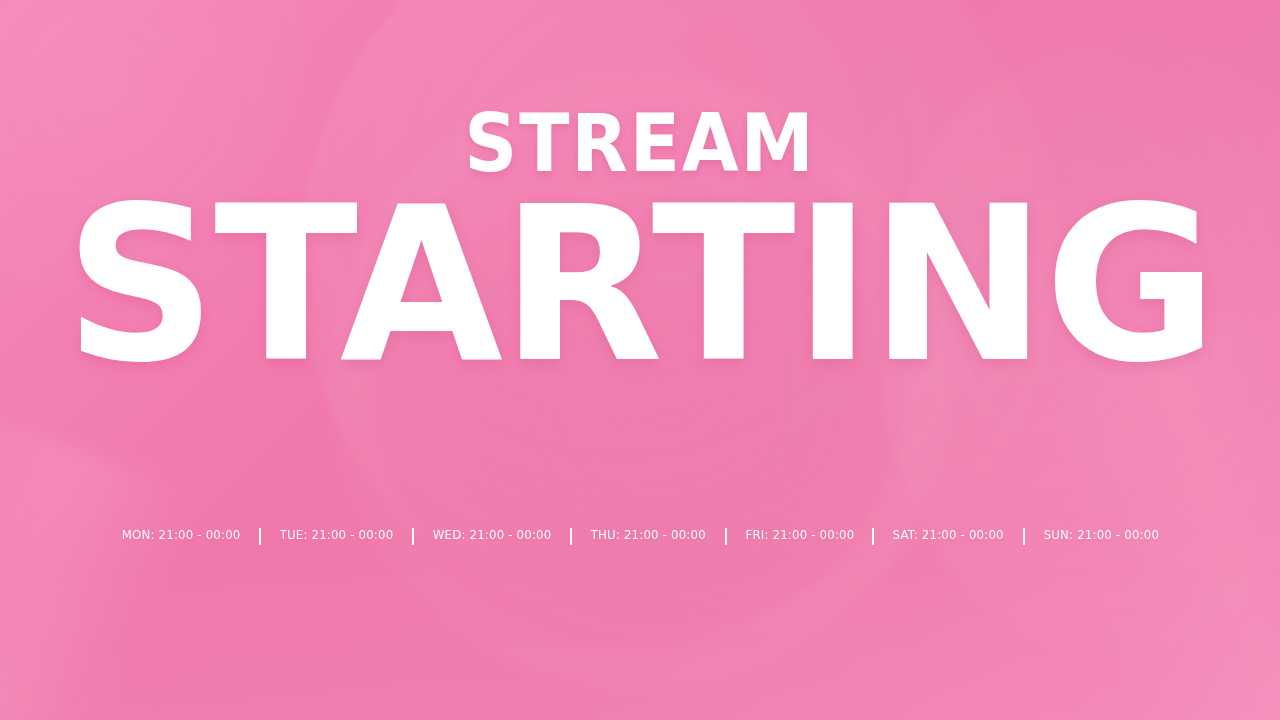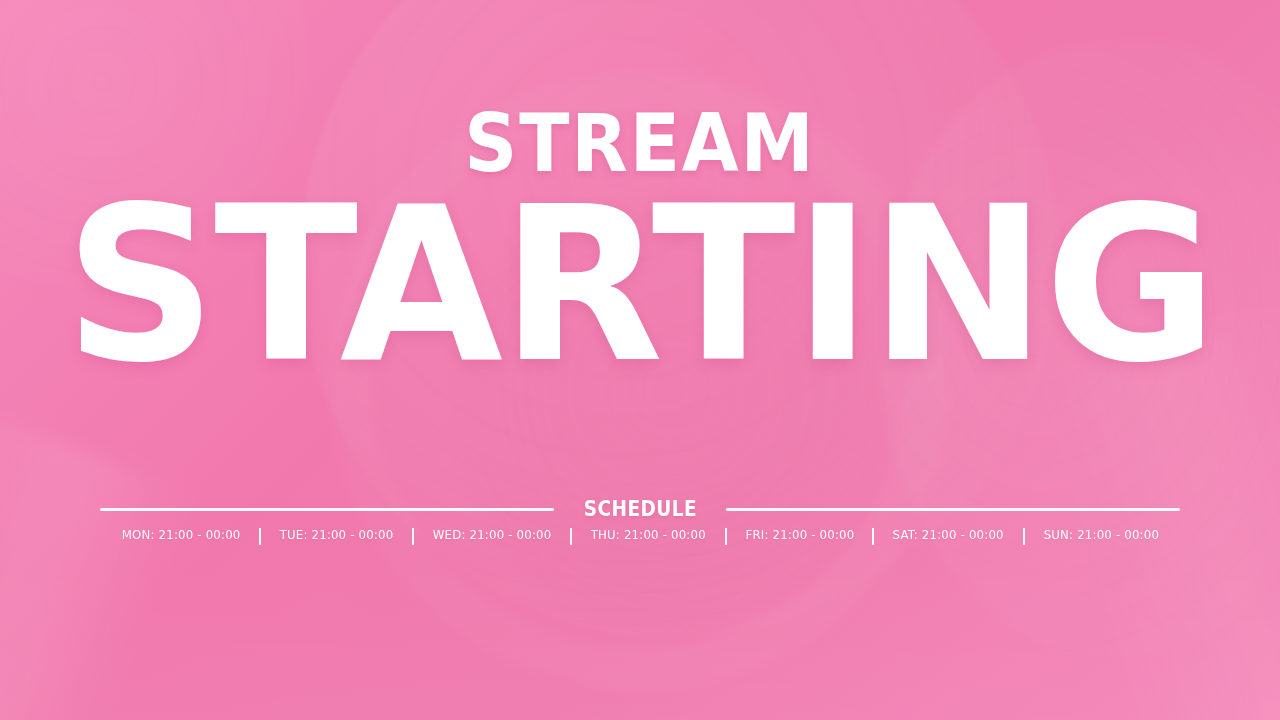--- a/index.html
+++ b/index.html
@@ -227,25 +227,20 @@
   <div class="blob" id="blob-right"></div>
   <div id="band-bottomleft"></div>
   <div id="band-bottomright"></div>
   <div id="sheen-bottom"></div>
 
   <div id="headline">
     <div id="title-stream">STREAM</div>
     <div id="title-starting">STARTING</div>
   </div>
 
-  <div id="schedule-header">
-    <div class="rule"></div>
-    <div id="schedule-label">SCHEDULE</div>
-    <div class="rule"></div>
-  </div>
 
   <div id="schedule-days">
       <div class="day-item">MON: 21:00 - 00:00</div>
       <div class="day-sep"></div>
       <div class="day-item">TUE: 21:00 - 00:00</div>
       <div class="day-sep"></div>
       <div class="day-item">WED: 21:00 - 00:00</div>
       <div class="day-sep"></div>
       <div class="day-item">THU: 21:00 - 00:00</div>
       <div class="day-sep"></div>

